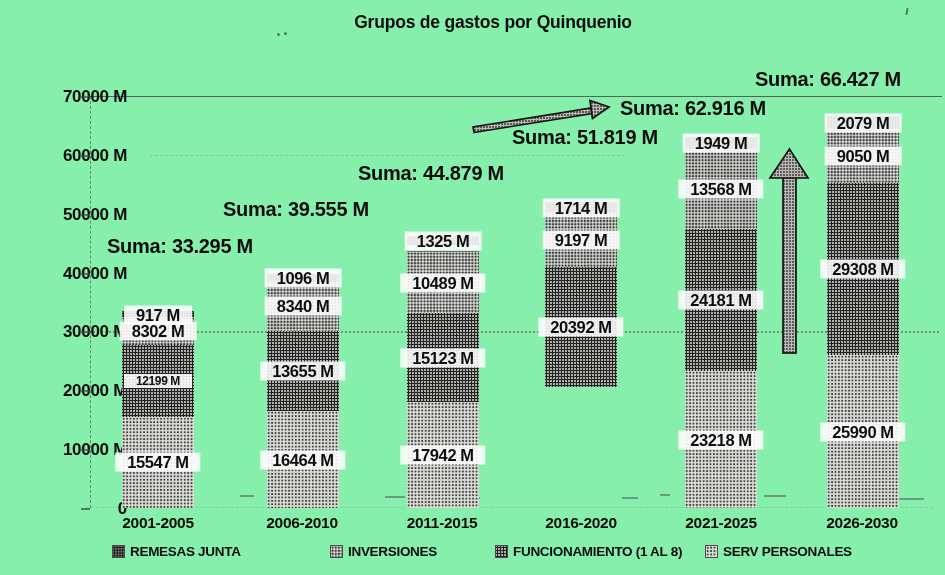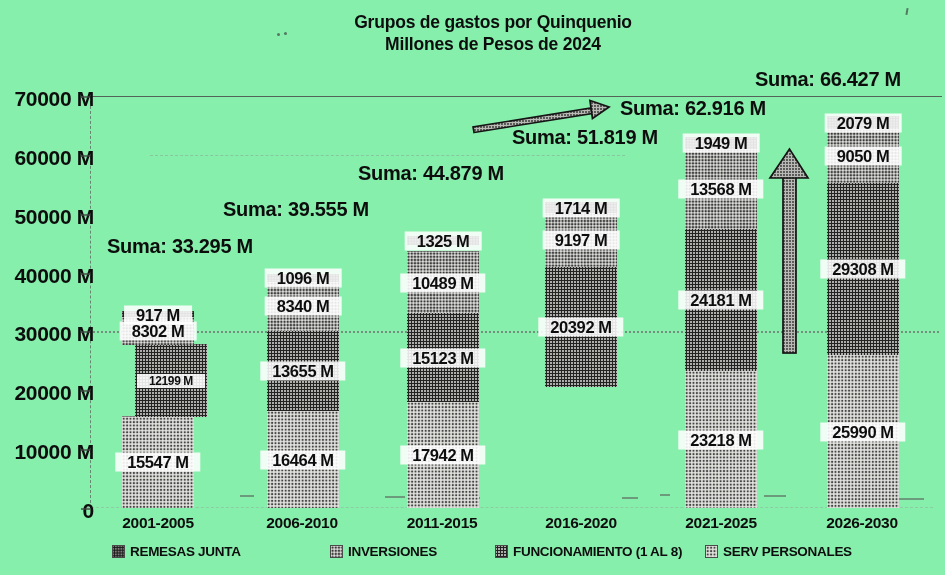--- a/index.html
+++ b/index.html
@@ -12,21 +12,21 @@
   .title-1{top:12px}
   .title-2{top:34px}
 
   
   .gl-top{position:absolute;left:88px;right:3px;top:96px;border-top:1.6px solid #4a4a4a;opacity:.85}
   .gl-60{position:absolute;left:150px;right:320px;top:155px;border-top:1px dashed #8a8a8a;opacity:.4}
   .gl-30{position:absolute;left:90px;right:6px;top:331px;border-top:2px dotted #6f6f6f;opacity:.75}
   .x-axis{position:absolute;left:86px;right:12px;top:507px;border-top:1px dashed #9a9a9a;opacity:.4}
   .y-axis{position:absolute;left:90px;top:96px;height:412px;border-left:1.6px dashed #5a5a5a;opacity:.7}
 
-  .ylab{position:absolute;left:0;width:94px;text-align:right;font-weight:bold;font-size:21px;letter-spacing:-0.3px;}
+  .ylab{position:absolute;left:0;width:79px;text-align:right;font-weight:bold;font-size:17px;letter-spacing:-0.3px;padding-left:48px;}
   .ylab-0{top:87px}.ylab-1{top:146px}.ylab-2{top:205px}.ylab-3{top:264px}
   .ylab-4{top:322px}.ylab-5{top:381px}.ylab-6{top:440px}.ylab-7{top:499px}
   .ytick{position:absolute;left:81px;width:9px;height:0;border-top:2px solid #444;opacity:.7}
   .ytick-0{top:96px}.ytick-1{top:155px}.ytick-2{top:214px}.ytick-3{top:273px}
   .ytick-4{top:331px}.ytick-5{top:390px}.ytick-6{top:449px}.ytick-7{top:508px}
 
   .xlab{position:absolute;top:514px;width:144px;text-align:center;font-weight:bold;
         font-size:15.5px;letter-spacing:-0.3px;}
   .xlab-0{left:86px}.xlab-1{left:230px}.xlab-2{left:370px}
   .xlab-3{left:509px}.xlab-4{left:649px}.xlab-5{left:790px}
@@ -73,21 +73,20 @@
   <div class="artifact art-tick"></div>
   <div class="dash" style="left:240px;top:495px;width:14px"></div>
   <div class="dash" style="left:385px;top:496px;width:20px"></div>
   <div class="dash" style="left:470px;top:497px;width:10px"></div>
   <div class="dash" style="left:622px;top:497px;width:16px"></div>
   <div class="dash" style="left:660px;top:494px;width:10px"></div>
   <div class="dash" style="left:764px;top:495px;width:22px"></div>
   <div class="dash" style="left:898px;top:498px;width:26px"></div>
 
   <div class="title title-1">Grupos de gastos por Quinquenio</div>
-  <div class="title title-2">Millones de Pesos de 2024</div>
 
   <div class="gl-top"></div>
   <div class="gl-60"></div>
   <div class="gl-30"></div>
   <div class="y-axis"></div>
   <div class="x-axis"></div>
 
   <div class="ylab ylab-0">70000 M</div>
   <div class="ylab ylab-1">60000 M</div>
   <div class="ylab ylab-2">50000 M</div>
@@ -103,21 +102,21 @@
   <div class="ytick ytick-4"></div>
   <div class="ytick ytick-5"></div>
   <div class="ytick ytick-6"></div>
   <div class="ytick ytick-7"></div>
 
   <div id="bars">
       <div class="bar" style="left: 122px; width: 72px; height: 195.959px;">
         <div class="seg tex-serv" style="bottom: 0px; height: 91.5052px;">
           <span class="seg-label">15547 M</span>
         </div>
-        <div class="seg tex-func" style="bottom: 91.5052px; height: 71.7998px; margin-left: 13px;">
+        <div class="seg tex-func" style="bottom: 91.5052px; height: 71.7998px;">
           <span class="seg-label" style="font-size: 12px;">12199 M</span>
         </div>
         <div class="seg tex-inv" style="bottom: 163.305px; height: 27.2567px;">
           <span class="seg-label">8302 M</span>
         </div>
         <div class="seg tex-rem" style="bottom: 190.562px; height: 5.3972px;">
           <span class="seg-label">917 M</span>
         </div>
       </div>
       <div class="bar" style="left: 267px; width: 72px; height: 232.809px;">

